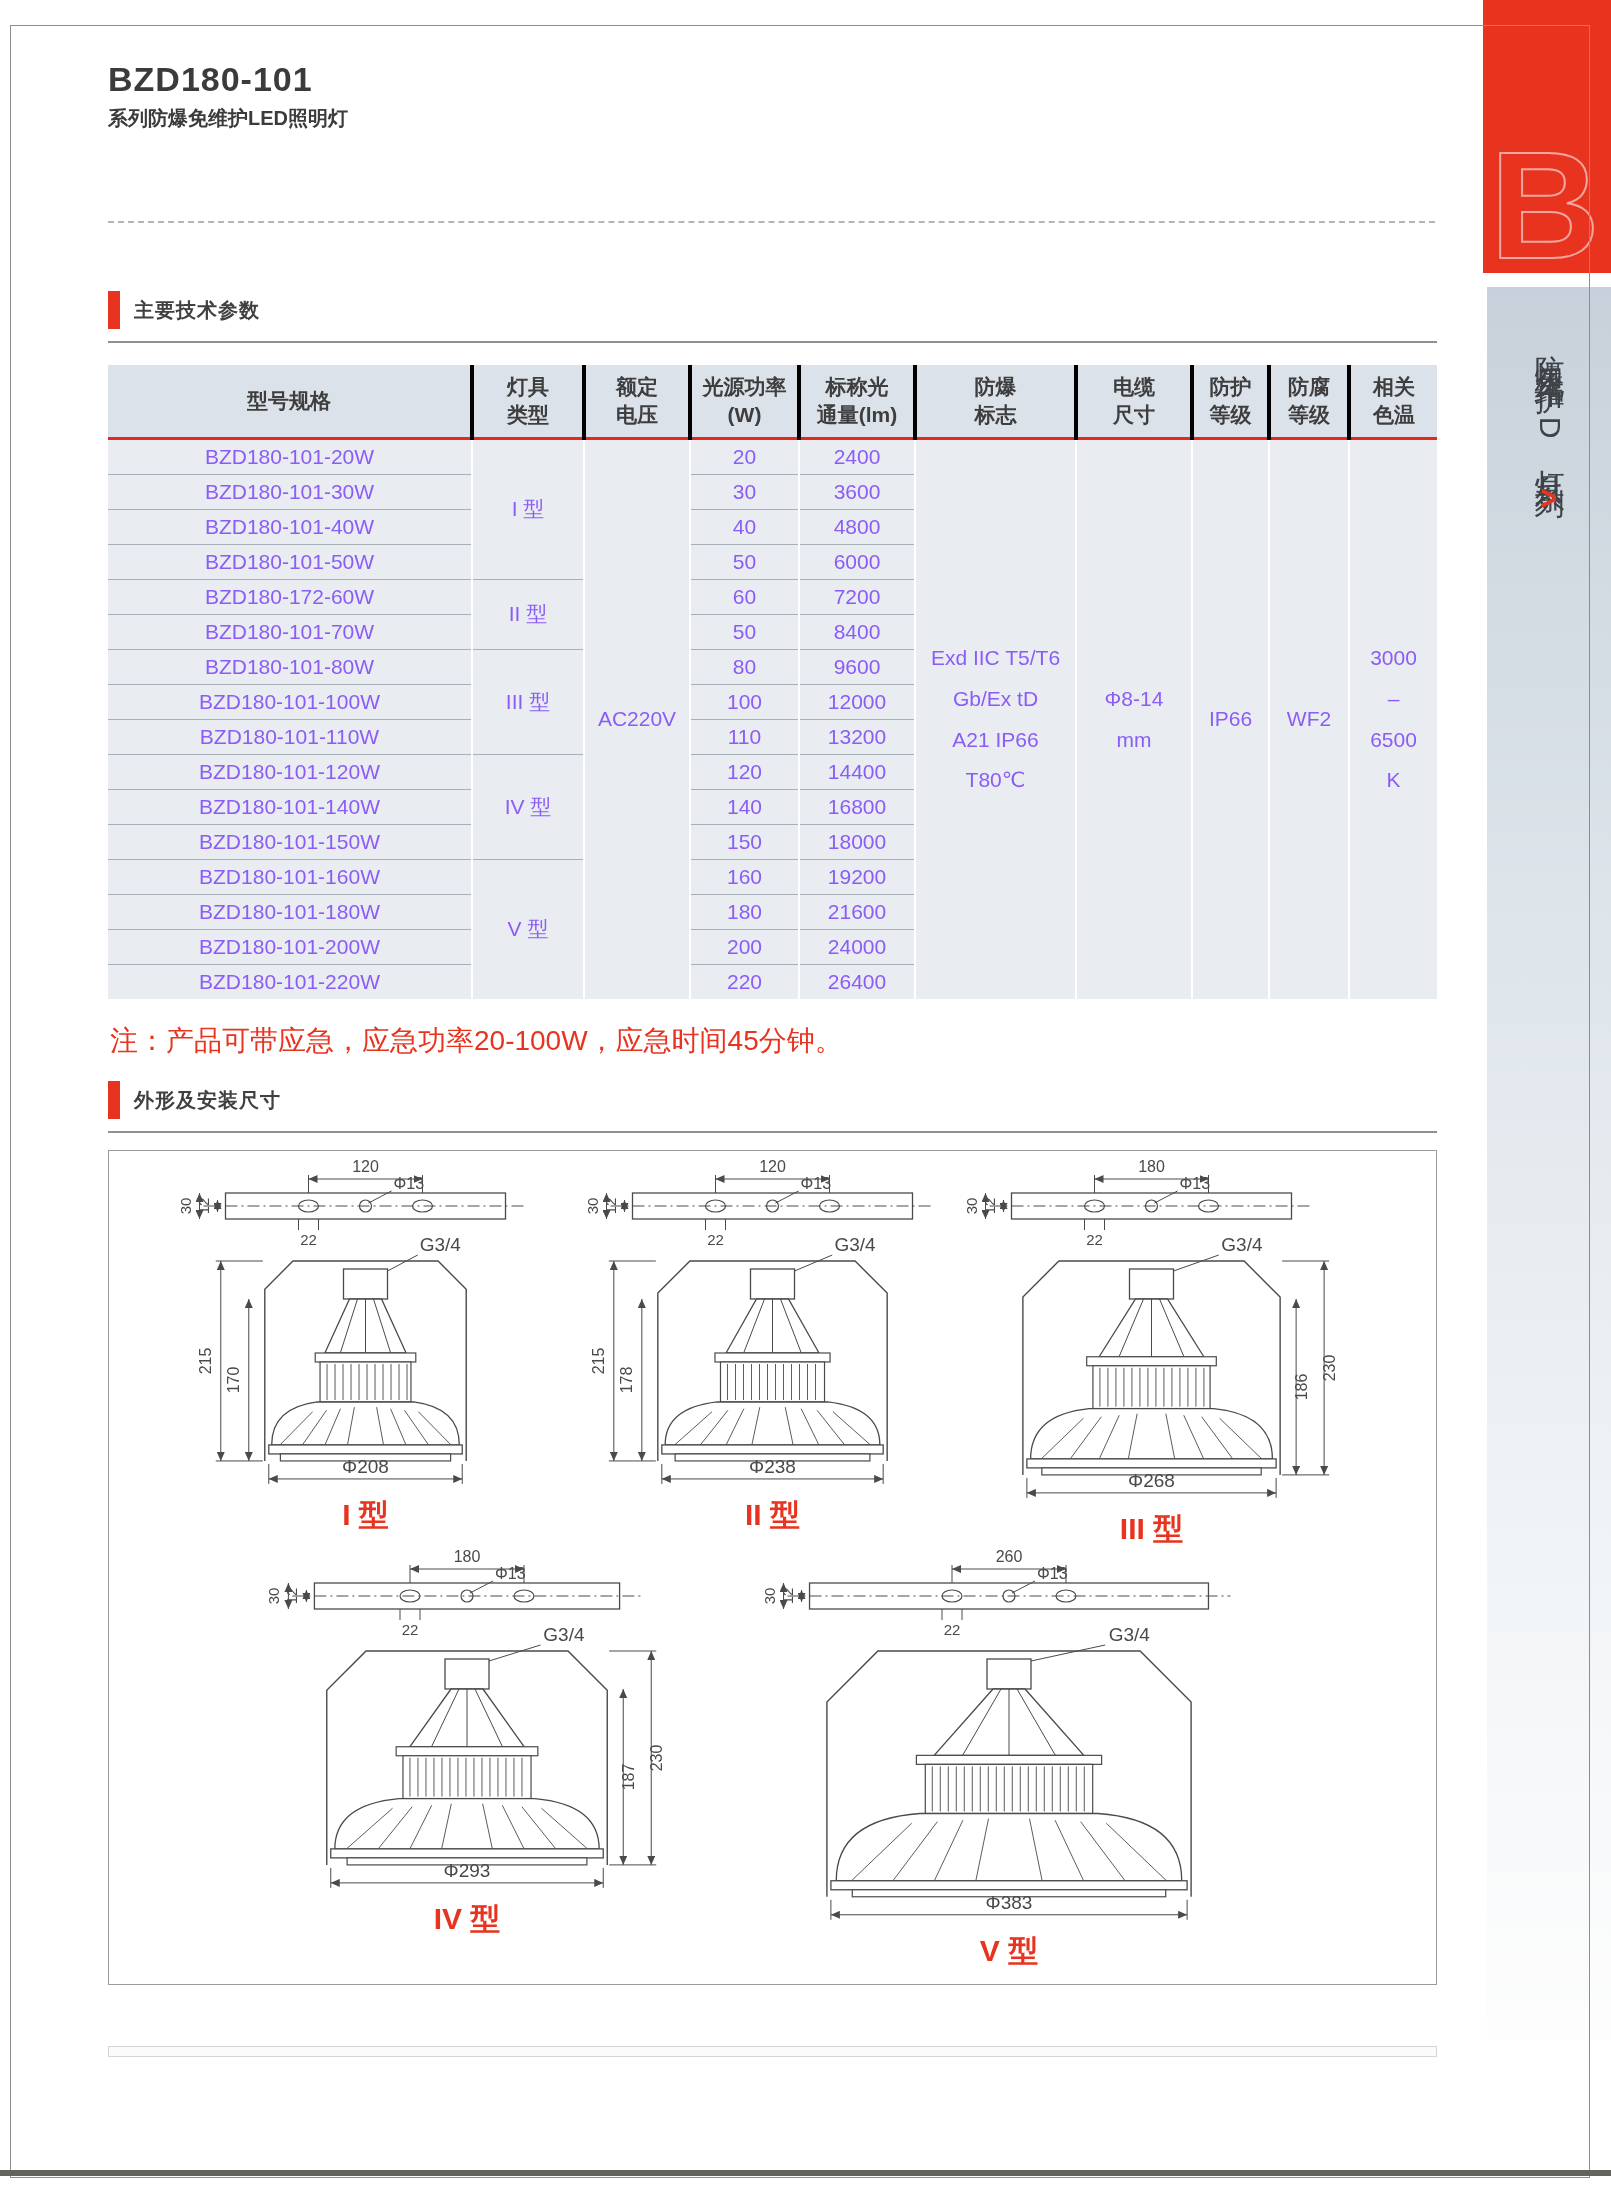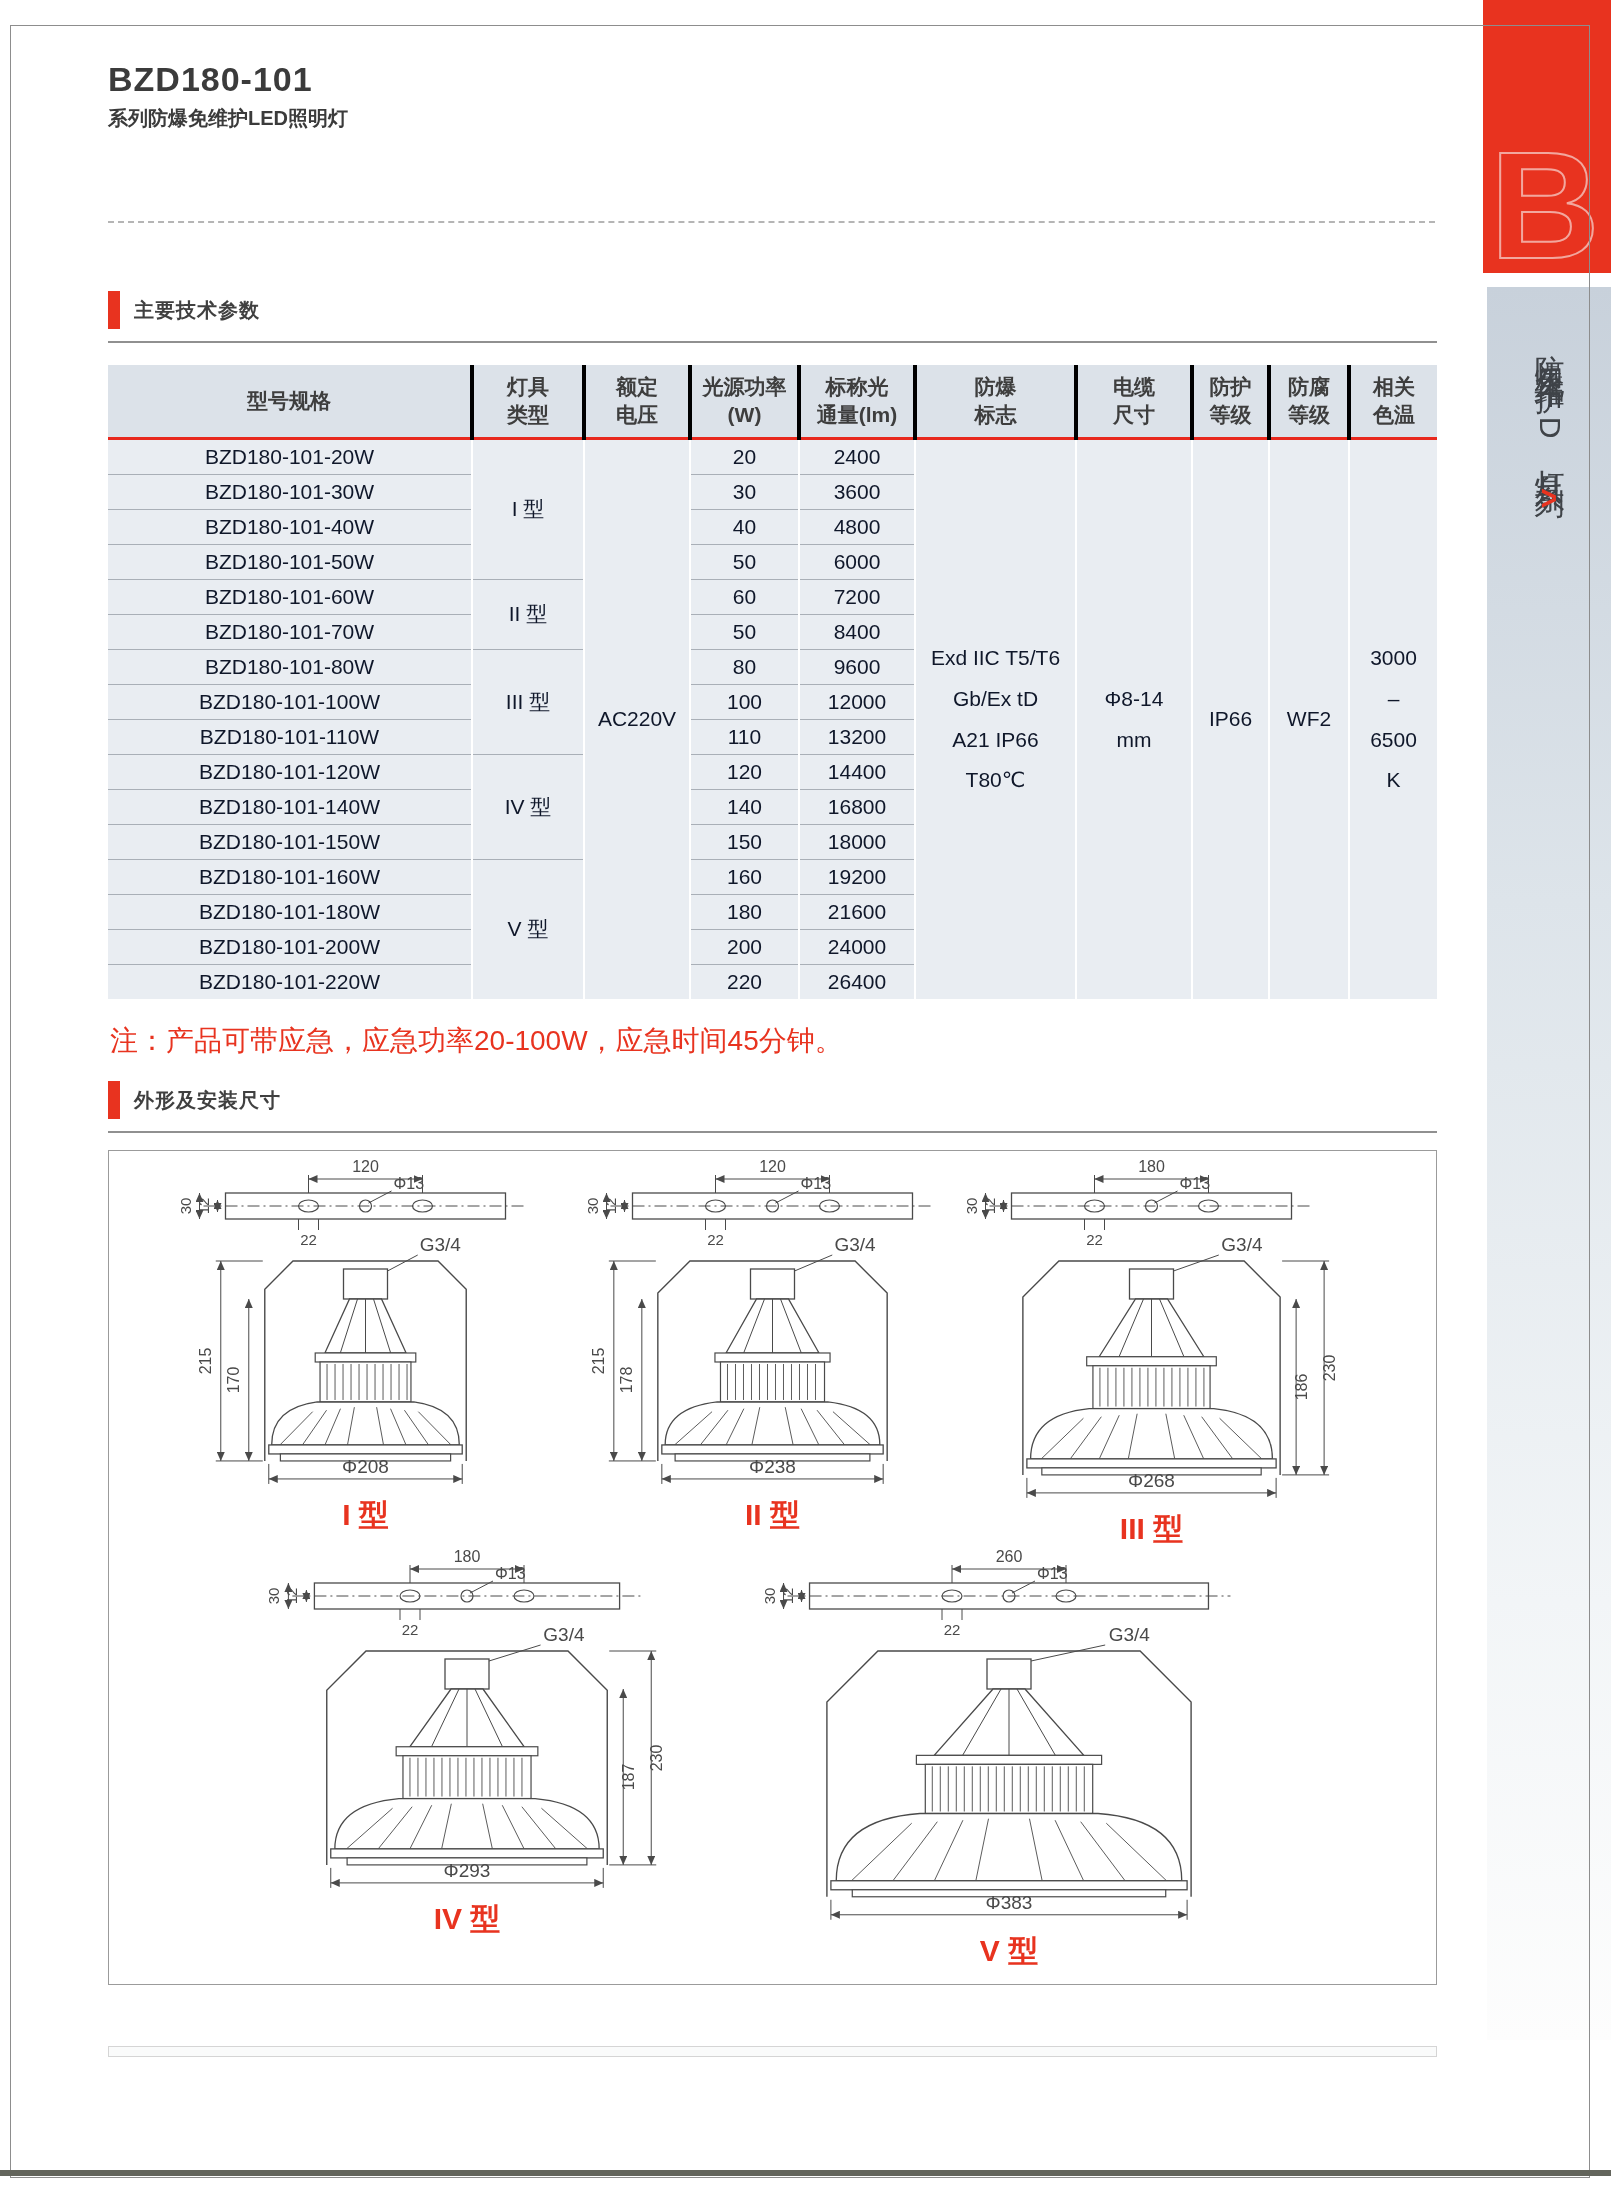--- a/index.html
+++ b/index.html
@@ -27,21 +27,21 @@
   .sec .bar{width:12px;height:38px;background:#e8331f;margin-right:14px;}
   .sec .t{font-size:20px;font-weight:600;color:#404040;letter-spacing:1px;}
   .sec-line{position:absolute;left:108px;width:1329px;border-top:2px solid #909090;}
   
   .spec-wrap{position:absolute;left:108px;top:365px;width:1329px;}
   table{border-collapse:collapse;table-layout:fixed;width:1329px;}
   th{font-size:21px;font-weight:600;color:#3e3e3e;background:#dce2e9;height:72px;
      text-align:center;vertical-align:middle;white-space:pre-line;line-height:1.35;
      border-left:4px solid #000000;border-bottom:3px solid #e8281d;padding:0;}
   th:first-child{border-left:none;}
-  td{font-size:21px;color:#0f172a;background:#e9edf2;height:34px;text-align:center;
+  td{font-size:21px;color:#8b5cf6;background:#e9edf2;height:34px;text-align:center;
      vertical-align:middle;border-left:2px solid #fff;border-top:1px solid #a9afb7;
      white-space:pre-line;padding:0 2px;line-height:1.35;}
   td:first-child{border-left:none;}
   td[rowspan="16"]{line-height:1.95;}
   
   .note{position:absolute;left:110px;top:1022px;font-size:28px;color:#e8331f;}
   
   .dim-box{position:absolute;left:108px;top:1150px;width:1327px;height:833px;
            border:1px solid #9b9b9b;background:#fff;overflow:hidden;}
   .fig-row{display:flex;justify-content:center;align-items:flex-start;gap:10px;}
@@ -146,21 +146,21 @@
           <td>BZD180-101-40W</td>
           <td>40</td>
           <td>4800</td>
         </tr>
         <tr>
           <td>BZD180-101-50W</td>
           <td>50</td>
           <td>6000</td>
         </tr>
         <tr>
-          <td>BZD180-101-60W</td>
+          <td>BZD180-172-60W</td>
           <td rowspan="2">II 型</td>
           <td>60</td>
           <td>7200</td>
         </tr>
         <tr>
           <td>BZD180-101-70W</td>
           <td>50</td>
           <td>8400</td>
         </tr>
         <tr>

